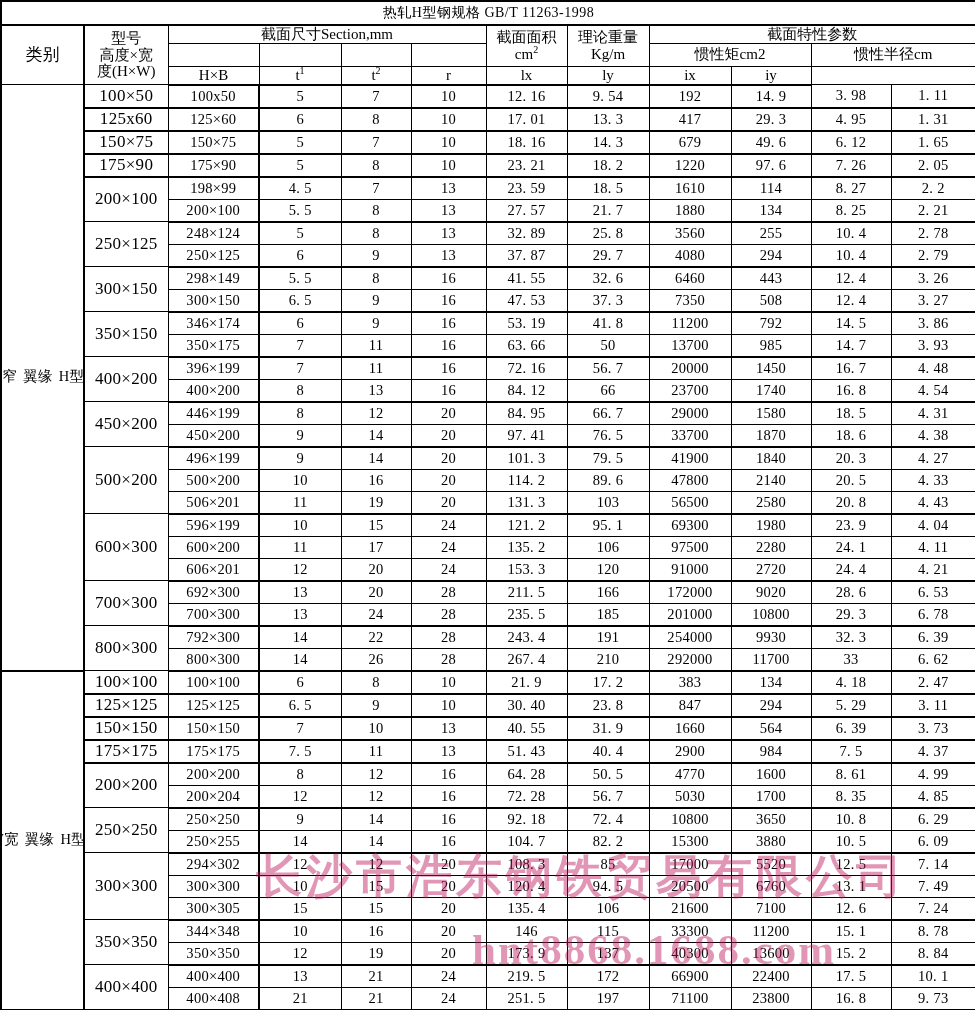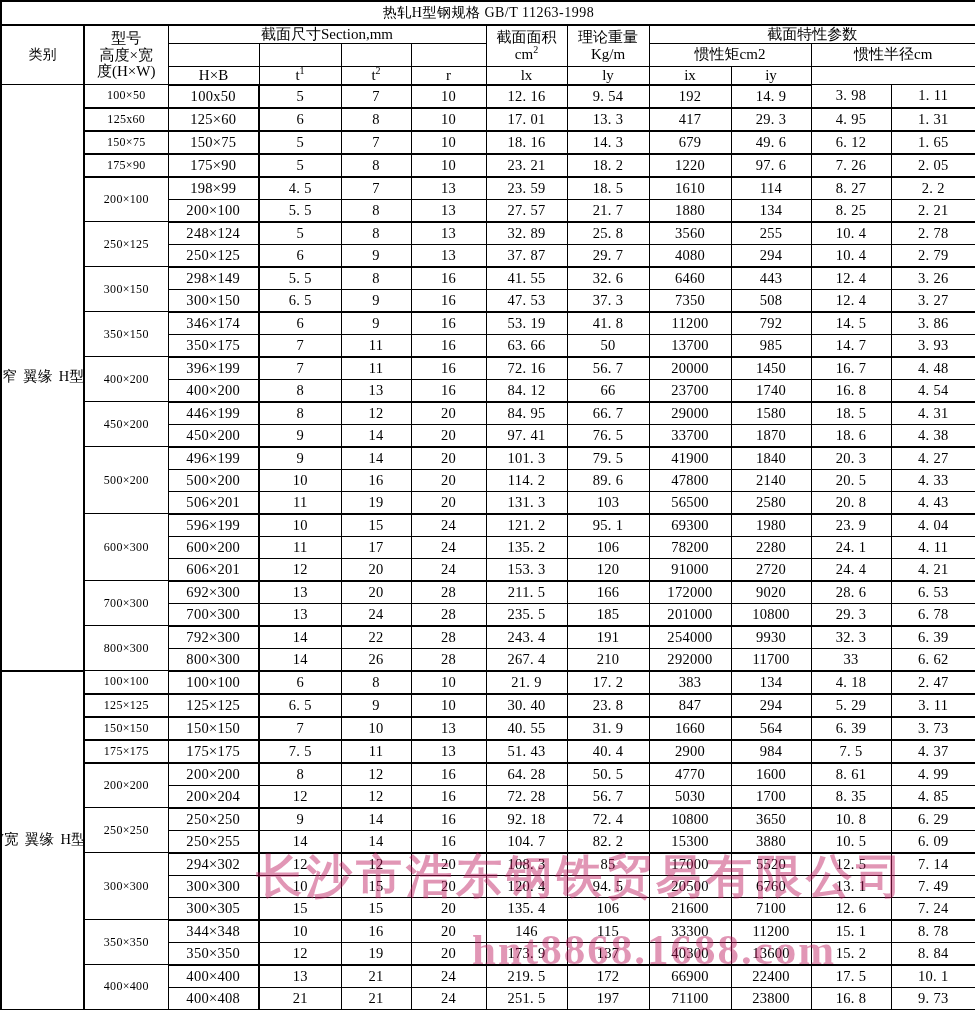--- a/index.html
+++ b/index.html
@@ -84,21 +84,21 @@
     line-height:1.12;
   }
   .hd .sup{
     font-size:10px;
     vertical-align:super;
     line-height:0;
   }
   .hd-blank{ height:22px; }
 
   .cat-cell{
-    font-size:14px;
+    font-size:17px;
     line-height:1.45;
     border-right:2px solid #000 !important;
   }
   .cat-grid{
     display:flex;
     flex-direction:row;
     align-items:center;
     justify-content:center;
     line-height:1.5;
     padding-left:9px;
@@ -122,21 +122,21 @@
     height:21px;
     font-size:14.5px;
     font-family:"Liberation Serif","DejaVu Serif",serif;
     letter-spacing:.3px;
   }
   td.model{
     font-size:14.5px;
     border-right:2px solid #000 !important;
   }
   td.grp{
-    font-size:12px;
+    font-size:17px;
   }
   
   tr.grp-end > td{ border-bottom:2px solid #000 !important; }
   
   tr.sec-end > td{ border-bottom:2px solid #000 !important; }
 
   .hdr-row-bottom > th{ border-bottom:2px solid #000 !important; }
 </style>
 </head>
 <body>
@@ -476,21 +476,21 @@
           <td class="dat">23. 9</td>
           <td class="dat">4. 04</td>
         </tr>
         <tr>
           <td class="dat model">600×200</td>
           <td class="dat">11</td>
           <td class="dat">17</td>
           <td class="dat">24</td>
           <td class="dat">135. 2</td>
           <td class="dat">106</td>
-          <td class="dat">78200</td>
+          <td class="dat">97500</td>
           <td class="dat">2280</td>
           <td class="dat">24. 1</td>
           <td class="dat">4. 11</td>
         </tr>
         <tr class="grp-end">
           <td class="dat model">606×201</td>
           <td class="dat">12</td>
           <td class="dat">20</td>
           <td class="dat">24</td>
           <td class="dat">153. 3</td>

